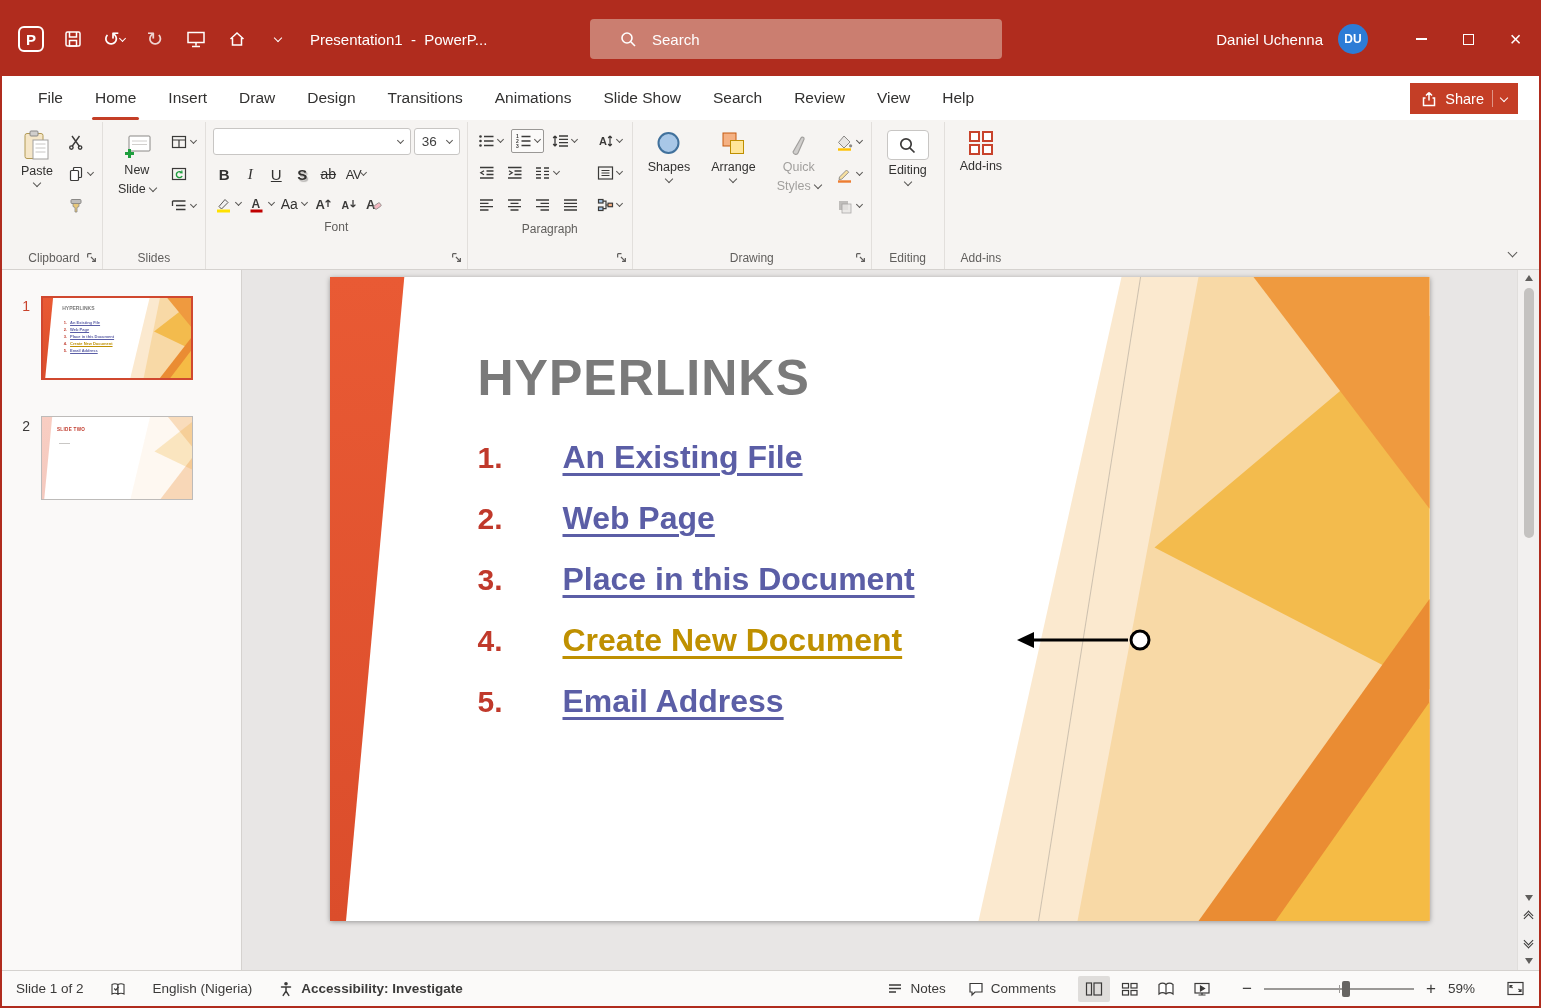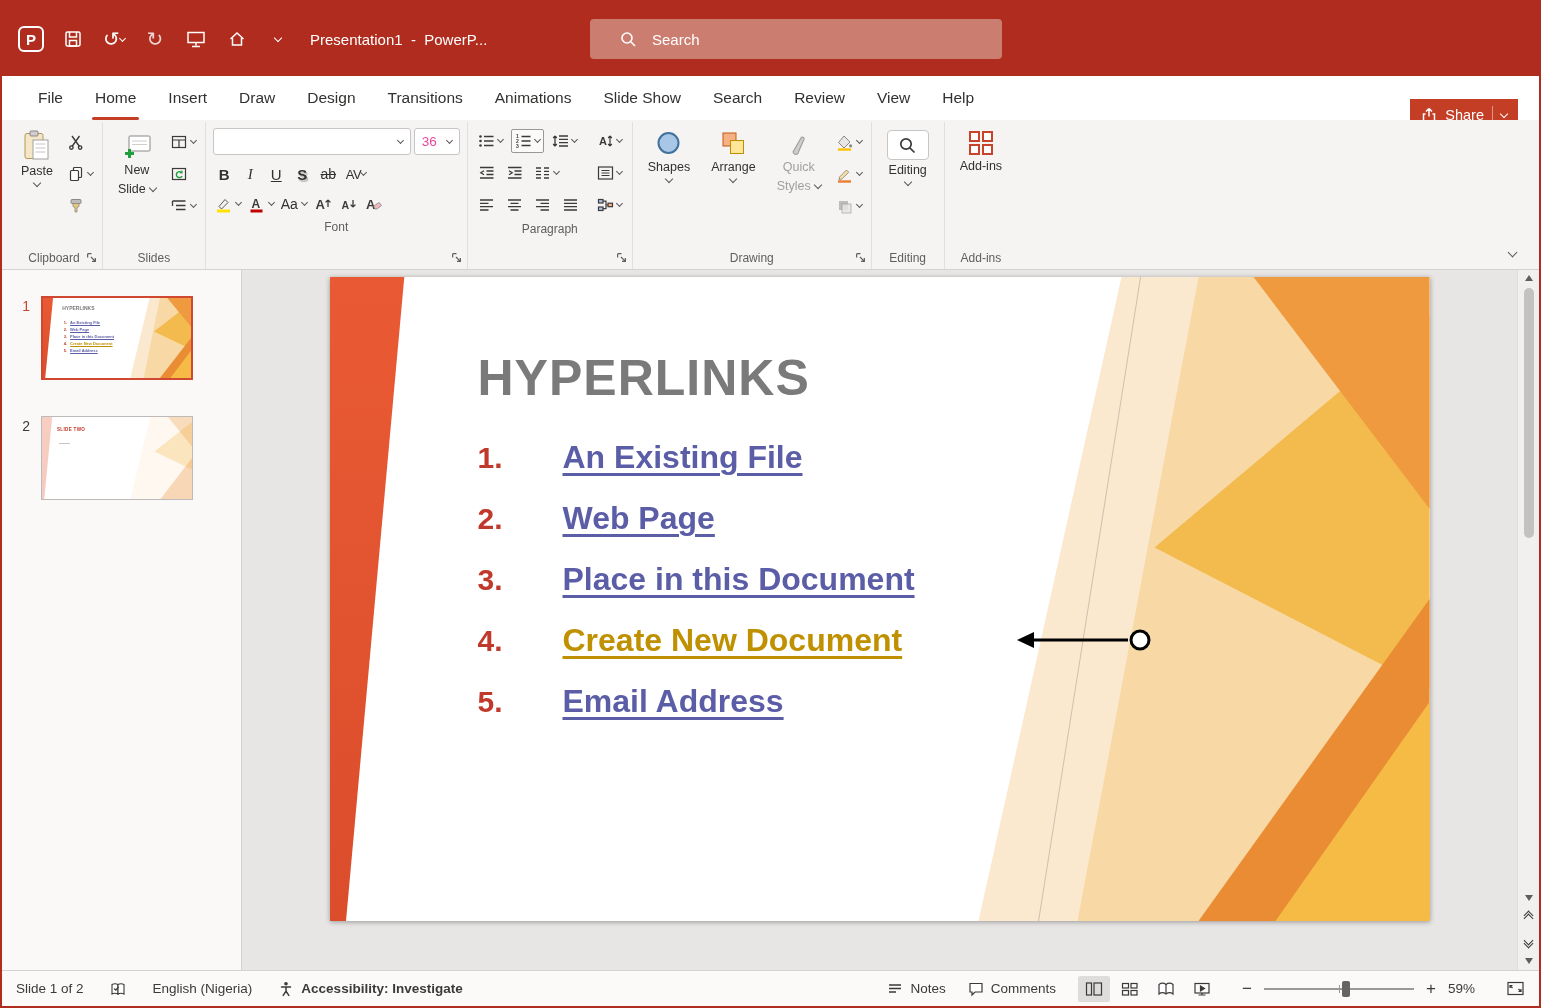--- a/index.html
+++ b/index.html
@@ -21,21 +21,21 @@
   .tb-user{font-size:15px;margin-right:15px}
   .tb-avatar{width:30px;height:30px;border-radius:50%;background:#2D7CD6;color:#fff;font-size:12px;font-weight:bold;display:flex;align-items:center;justify-content:center;margin-right:30px}
   .winbtn{width:47px;height:100%;justify-content:center;color:#fff;font-size:20px}
   .win-max i{display:block;width:11px;height:11px;border:1.4px solid #fff}
   .win-min i{display:block;width:11px;height:1.6px;background:#fff}
 
   
   .tabrow{height:44px;background:#fff;display:flex;align-items:flex-end;padding-left:20px;position:relative;flex:0 0 auto}
   .tab{padding:0 16px;height:44px;font-size:15.5px;color:#323130;position:relative;justify-content:center}
   .tab.active::after{content:"";position:absolute;left:13px;right:13px;bottom:0;height:3px;background:#C43E26;border-radius:2px}
-  .share-btn{position:absolute;right:21px;top:23px;height:31px;background:#C43E26;color:#fff;border-radius:0;padding:0 11px;gap:8px;font-size:14.5px}
+  .share-btn{position:absolute;right:21px;top:7px;height:31px;background:#C43E26;color:#fff;border-radius:0;padding:0 11px;gap:8px;font-size:14.5px}
   .share-sep{width:1px;height:17px;background:rgba(255,255,255,.45)}
 
   
   .ribbon{height:150px;background:#F6F4F2;border-bottom:1px solid #D5D2CF;display:flex;align-items:stretch;padding:2px 40px 0 4px;position:relative;flex:0 0 auto}
   .rgroup{display:flex;flex-direction:column;border-right:1px solid #E2DFDC;padding:2px 7px 0;position:relative}
   .gcontent{display:flex;gap:5px;flex:1;align-items:flex-start}
   .glabel{height:23px;display:flex;align-items:center;justify-content:center;font-size:12px;color:#605E5C}
   .launcher{position:absolute;right:3px;bottom:4px;width:15px;height:15px;justify-content:center}
   .bigbtn{flex-direction:column;justify-content:flex-start;gap:3px;padding:6px 8px 0;font-size:12.5px;color:#323130;text-align:center}
   .bigbtn .lbl{line-height:1.25}
@@ -43,21 +43,21 @@
   .smallbtn{height:22px;padding:0 2px;gap:4px}
   .chev{width:6px;height:6px;border-right:1.4px solid #5A5856;border-bottom:1.4px solid #5A5856;transform:rotate(45deg);display:inline-block;flex:0 0 auto;margin-top:-3px}
   .chev.white{border-color:#fff;margin-top:-2px}
   .chev.sm{width:5px;height:5px}
   .gray{color:#A19F9D}
   .fontcol{display:flex;flex-direction:column;gap:6px;padding-top:4px}
   .row{display:flex;align-items:center;gap:3px}
   .combo{height:27px;background:#fff;border:1px solid #C8C6C4;border-radius:3px;display:flex;align-items:center;padding:0 7px;font-size:13.5px;gap:6px}
   .combo .chev{margin-left:auto}
   .fname{width:198px}
-  .fsize{width:46px;color:#ec4899}
+  .fsize{width:46px;color:#404040}
   .ltr{min-width:23px;height:26px;justify-content:center;font-size:15px;padding:0 3px}
   .fb{font-weight:bold}
   .fi{font-style:italic;font-family:"Liberation Serif",serif}
   .fu{text-decoration:underline}
   .fs{font-weight:bold;text-shadow:1.5px 1.5px 1px #B9B7B5}
   .fst{text-decoration:line-through;font-size:14px}
   .fav{font-size:13px;letter-spacing:-.5px}
   .paracols{display:flex;gap:12px;padding-top:5px}
   .pcol{display:flex;flex-direction:column;gap:8px}
   .prow{display:flex;gap:5px;align-items:center}
@@ -170,20 +170,33 @@
           <span class="chev white"></span>
         </button>
     </div>
     <span class="tb-title">Presentation1  -  PowerP...</span>
     <div class="tb-search">
       <svg width="17" height="17" viewBox="0 0 17 17" fill="none" stroke="#fff" stroke-width="1.6">
           <circle cx="7" cy="7" r="5"></circle>
           <path d="M10.8 10.8 L15 15"></path>
         </svg>
       <span>Search</span>
+    </div>
+    <div class="tb-right">
+      <span class="tb-user">Daniel Uchenna</span>
+      <span class="tb-avatar">DU</span>
+      <button class="winbtn win-min">
+          <i></i>
+        </button>
+      <button class="winbtn win-max">
+          <i></i>
+        </button>
+      <button class="winbtn">
+          <span>×</span>
+        </button>
     </div>
   </header>
 
   <nav class="tabrow">
     <button class="tab">File</button>
     <button class="tab active">Home</button>
     <button class="tab">Insert</button>
     <button class="tab">Draw</button>
     <button class="tab">Design</button>
     <button class="tab">Transitions</button>

